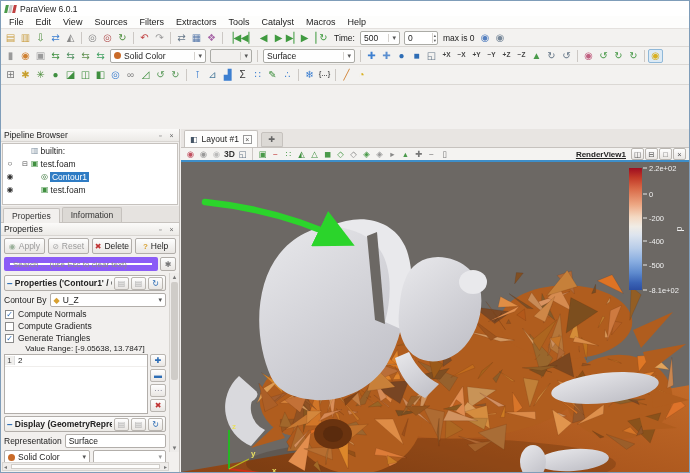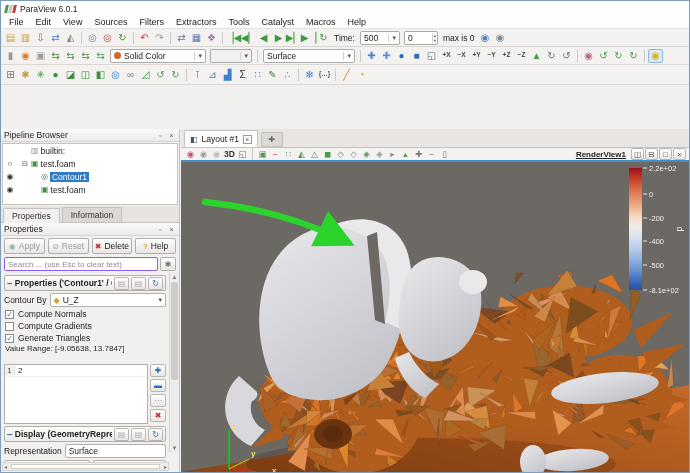--- a/index.html
+++ b/index.html
@@ -47,21 +47,21 @@
   .prow.sel .lbl{background:#2f7cc4;color:#fff;padding:0 2px;}
   .tabsrow{height:17px;display:flex;align-items:flex-end;background:#e6e3e0;border-bottom:1px solid #c6c2be;padding:2px 2px 0;}
   .tab{font-size:8.5px;padding:2px 8px 2px;border:1px solid #c6c2be;border-bottom:none;border-radius:2px 2px 0 0;margin-right:2px;background:#dcd9d5;color:#333;}
   .tab.on{background:#f2f0ee;position:relative;top:1px;}
   .btnrow{display:flex;gap:3px;padding:2px 3px;}
   .pbtn{flex:1;height:16px;border:1px solid #b2aeaa;border-radius:2px;font-size:8.5px;
         background:linear-gradient(#fefefe,#e9e6e3);display:flex;align-items:center;justify-content:center;gap:3px;}
   .pbtn .ic{font-size:8px;}
   .pbtn.dis{color:#9b9b9b;}
   .searchrow{display:flex;gap:2px;padding:1px 3px 2px;}
-  .searchbox{flex:1;height:14px;border:1px solid #8b5cf6;background:#fff;font-size:8px;color:#8c8c8c;
+  .searchbox{flex:1;height:14px;border:6px solid #8b5cf6;background:#fff;font-size:8px;color:#8c8c8c;
              display:flex;align-items:center;padding:0 3px;border-radius:2px;}
   .gearbtn{width:16px;height:14px;border:1px solid #b2aeaa;border-radius:2px;background:linear-gradient(#fdfdfd,#e9e6e3);
            font-size:8px;color:#777;display:flex;align-items:center;justify-content:center;}
   .scrollarea{position:relative;flex:1;overflow:hidden;padding-right:10px;}
   .vsb{position:absolute;right:0;top:0;bottom:10px;width:10px;background:#eeecea;border-left:1px solid #d8d5d1;font-size:6px;color:#777;}
   .vsb .up{position:absolute;top:0;left:0;right:0;height:8px;text-align:center;line-height:8px;}
   .vsb .dn{position:absolute;bottom:0;left:0;right:0;height:8px;text-align:center;line-height:8px;}
   .vsb .th{position:absolute;top:9px;left:1px;right:1px;height:55%;background:#cfccc8;border-radius:2px;}
   .hsb{height:9px;margin:0 10px 1px 1px;background:#eeecea;border:1px solid #d8d5d1;position:relative;font-size:6px;color:#777;}
   .hsb .l{position:absolute;left:1px;top:0;}
@@ -76,21 +76,21 @@
   .sqbtn.blue{color:#2d6db5;}
   .fieldrow{display:flex;align-items:center;padding:1px 3px;gap:3px;height:16px;}
   .fieldrow .flabel{font-size:8.5px;white-space:nowrap;}
   .fcombo{flex:1;height:14px;border:1px solid #b2aeaa;background:#fff;border-radius:2px;
           display:flex;align-items:center;font-size:8.5px;padding:0 3px;gap:3px;}
   .cbrow{display:flex;align-items:center;gap:4px;padding:0 4px;height:12px;}
   .cbox{width:9px;height:9px;border:1px solid #8a8a8a;background:#fff;font-size:8px;line-height:8px;
         color:#2d6db5;text-align:center;font-weight:bold;}
   .cbrow .clabel{font-size:8.5px;}
   .boldlabel{font-size:8.5px;font-weight:bold;padding:2px 4px 1px;}
-  .rangelabel{font-size:8px;padding:0 4px 11px;}
+  .rangelabel{font-size:8px;padding:0 4px 1px;text-align:center;}
   .listwrap{display:flex;gap:2px;padding:0 3px;height:60px;}
   .vlist{flex:1;background:#fff;border:1px solid #b2aeaa;overflow:hidden;}
   .vrow{display:flex;height:12px;font-size:8px;border-bottom:1px solid #f0eeec;align-items:center;}
   .vrow .idx{width:10px;background:#f0efed;border-right:1px solid #ddd;text-align:center;color:#444;}
   .vrow .val{padding-left:3px;}
   .lbtns{display:flex;flex-direction:column;gap:2px;}
   .lbtn{width:16px;height:13px;border:1px solid #b9b5b0;border-radius:2px;background:linear-gradient(#fefefe,#e9e6e3);
         display:flex;align-items:center;justify-content:center;font-size:8px;}
   .editrow{display:flex;gap:2px;padding:1px 3px;align-items:center;}
   .editbtn{width:56px;height:15px;border:1px solid #b2aeaa;border-radius:2px;background:linear-gradient(#fefefe,#e9e6e3);

